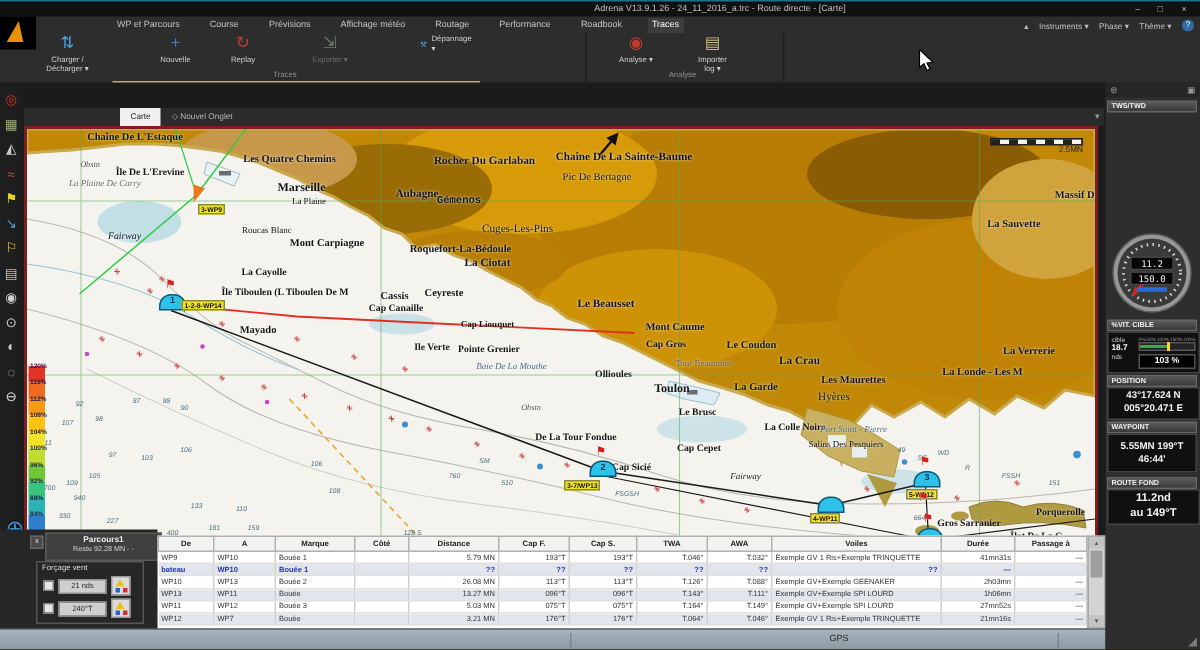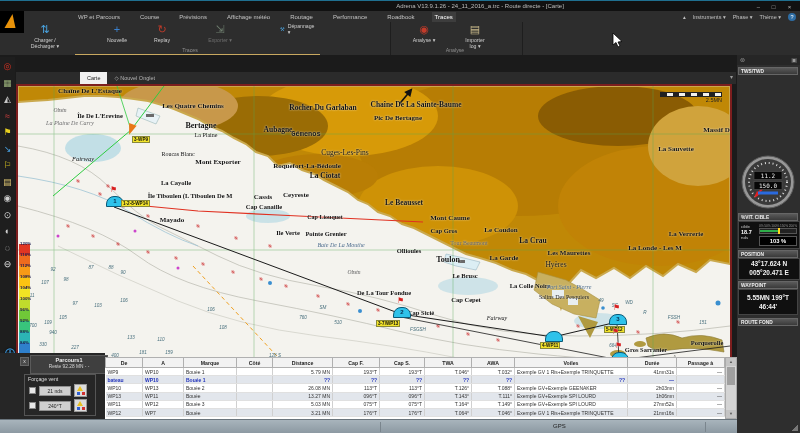--- a/index.html
+++ b/index.html
@@ -333,32 +333,32 @@
         <path d="M96,117 L180,125 L260,129 L405,136" fill="none" stroke="#e03020" stroke-width="1.2"></path>
         <path d="M35,110 L113,44 L146,0" fill="none" stroke="#2ecc40" stroke-width="1"></path>
         <path d="M113,44 L99,0" fill="none" stroke="#2ecc40" stroke-width="0.8"></path>
         <path d="M175,180 L270,282" fill="none" stroke="#f0a020" stroke-width="1" stroke-dasharray="4,3"></path>
       </svg>
       <div id="map-labels">
           <span class="maplabel" style="left: 72px; top: 5px; font-size: 7px; font-weight: bold;">Chaîne De L'Estaque</span>
           <span class="maplabel" style="left: 175px; top: 20px; font-size: 7px; font-weight: bold;">Les Quatre Chemins</span>
           <span class="maplabel" style="left: 265px; top: 21px; font-size: 7.5px; font-weight: bold; margin-left: 40px;">Rocher Du Garlaban</span>
           <span class="maplabel" style="left: 398px; top: 18px; font-size: 7.5px; font-weight: bold;">Chaîne De La Sainte-Baume</span>
-          <span class="maplabel" style="left: 362px; top: 32px; font-size: 7px; font-weight: bold; padding-left: 36px;">Pic De Bertagne</span>
-          <span class="maplabel" style="left: 183px; top: 39px; font-size: 8px; font-weight: bold;">Bertagne</span>
+          <span class="maplabel" style="left: 362px; top: 32px; font-size: 7px; font-weight: normal; padding-left: 36px;">Pic De Bertagne</span>
+          <span class="maplabel" style="left: 183px; top: 39px; font-size: 8px; font-weight: bold;">Marseille</span>
           <span class="maplabel" style="left: 188px; top: 49px; font-size: 6px;">La Plaine</span>
           <span class="maplabel" style="left: 160px; top: 68px; font-size: 6px;">Roucas Blanc</span>
           <span class="maplabel" style="left: 42px; top: 24px; font-size: 5.5px; font-style: italic; color: rgb(85, 85, 85);">Obstn</span>
           <span class="maplabel" style="left: 82px; top: 29px; font-size: 6.5px; font-weight: bold;">Île De L'Erevine</span>
           <span class="maplabel" style="left: 52px; top: 37px; font-size: 6px; font-style: italic; color: rgb(106, 106, 106);">La Plaine De Carry</span>
           <span class="maplabel" style="left: 65px; top: 72px; font-size: 6.5px; font-style: italic;">Fairway</span>
           <span class="maplabel" style="left: 260px; top: 43px; font-size: 7.5px; font-weight: bold;">Aubagne</span>
           <span class="maplabel" style="left: 288px; top: 48px; font-size: 7px; font-weight: bold; font-family: Liberation Mono, monospace;">Gémenos</span>
           <span class="maplabel" style="left: 327px; top: 66px; font-size: 7.5px; font-weight: normal;">Cuges-Les-Pins</span>
-          <span class="maplabel" style="left: 200px; top: 76px; font-size: 7px; font-weight: bold;">Mont Exporter</span>
+          <span class="maplabel" style="left: 200px; top: 76px; font-size: 7px; font-weight: bold;">Mont Carpiagne</span>
           <span class="maplabel" style="left: 289px; top: 80px; font-size: 7px; font-weight: bold;">Roquefort-La-Bédoule</span>
           <span class="maplabel" style="left: 158px; top: 96px; font-size: 6.5px; font-weight: bold;">La Cayolle</span>
           <span class="maplabel" style="left: 172px; top: 109px; font-size: 6.5px; font-weight: bold;">Île Tiboulen (L Tiboulen De M</span>
           <span class="maplabel" style="left: 245px; top: 111px; font-size: 7px; font-weight: bold;">Cassis</span>
           <span class="maplabel" style="left: 278px; top: 109px; font-size: 7px; font-weight: bold;">Ceyreste</span>
           <span class="maplabel" style="left: 246px; top: 120px; font-size: 6.5px; font-weight: bold;">Cap Canaille</span>
           <span class="maplabel" style="left: 307px; top: 89px; font-size: 7.5px; font-weight: bold;">La Ciotat</span>
           <span class="maplabel" style="left: 307px; top: 131px; font-size: 6px; font-weight: bold;">Cap Liouquet</span>
           <span class="maplabel" style="left: 270px; top: 146px; font-size: 6.5px; font-weight: bold;">Ile Verte</span>
           <span class="maplabel" style="left: 308px; top: 147px; font-size: 6.5px; font-weight: bold;">Pointe Grenier</span>
@@ -713,16 +713,20 @@
       <div class="sb-line7">005°20.471 E</div>
     </div>
 
     <div class="sb-title" style="top:226px;">WAYPOINT</div>
     <div class="sb-body" style="top:234px;height:26px;padding-top:3px;box-sizing:border-box;">
       <div class="sb-line7">5.55MN 199°T</div>
       <div class="sb-line7">46:44'</div>
     </div>
 
     <div class="sb-title" style="top:263px;">ROUTE FOND</div>
+    <div class="sb-body" style="top:271px;height:22px;">
+      <div class="sb-line8">11.2nd</div>
+      <div class="sb-line8">au 149°T</div>
+    </div>
 
     <div id="sb-grip"></div>
   </div>
 </div>
 
 </body></html>

